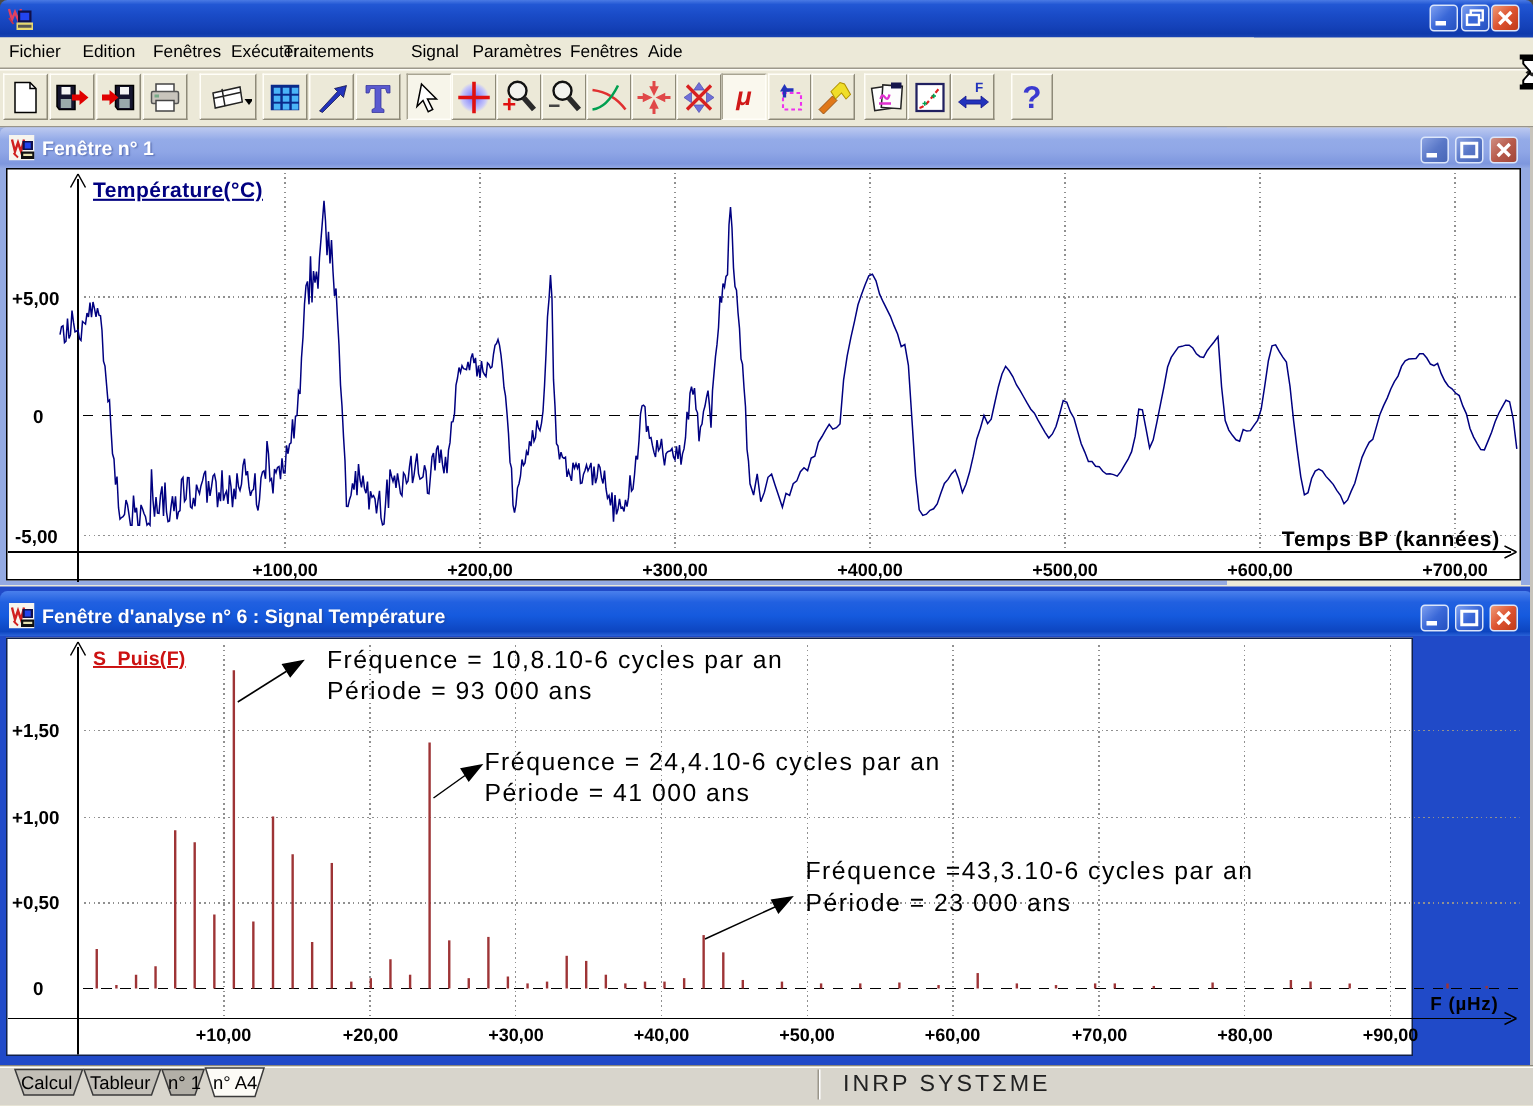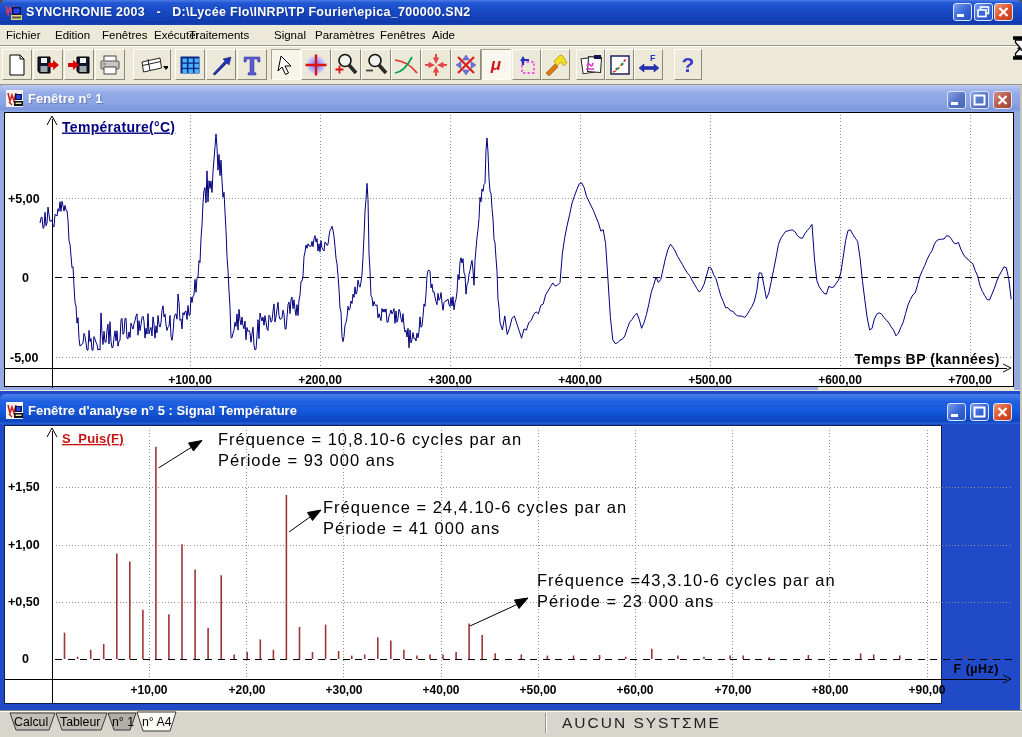--- a/index.html
+++ b/index.html
@@ -49,21 +49,20 @@
 <div id="tbarunder" class="abs"></div>
 <div id="titlebar" class="abs">
   <svg class="abs" style="left:5px;top:3px" width="18" height="18" viewBox="0 0 18 18">
     <path d="M1 3l2 7 2-5 2 5 2-7" stroke="#e04060" stroke-width="1.6" fill="none"></path>
     <path d="M1 9l3 4" stroke="#c03050" stroke-width="1.2"></path>
     <rect x="7" y="4" width="9" height="8" fill="#10104a"></rect>
         <rect x="8.5" y="5.5" width="6" height="5" fill="#2244ee"></rect>
     <rect x="6" y="12" width="11" height="5" fill="#e8d870"></rect>
         <rect x="7" y="13.5" width="9" height="2" fill="#555"></rect>
   </svg>
-  <span class="abs ttext">SYNCHRONIE 2003&nbsp;&nbsp;&nbsp;-&nbsp;&nbsp;&nbsp;D:\Lycée Flo\INRP\TP Fourier\epica_700000.SN2</span>
   <div class="abs winbtn btnblue" style="left:953px;top:3px"><svg width="17" height="16" viewBox="0 0 17 16">
           <rect x="3" y="10" width="7" height="3" fill="#fff"></rect>
         </svg></div>
   <div class="abs winbtn btnblue" style="left:973.5px;top:3px"><svg width="17" height="16" viewBox="0 0 17 16">
           <rect x="5.5" y="3" width="8" height="6.5" fill="none" stroke="#fff" stroke-width="1.6"></rect>
           <rect x="3" y="6" width="8" height="6.5" fill="#3a68d8" stroke="#fff" stroke-width="1.6"></rect>
         </svg></div>
   <div class="abs winbtn btnred" style="left:994px;top:3px"><svg width="17" height="16" viewBox="0 0 17 16">
           <path d="M4.5 4l8 8M12.5 4l-8 8" stroke="#fff" stroke-width="2.2"></path>
         </svg></div>
@@ -318,21 +317,21 @@
   <div id="w2title" class="abs">
     <svg class="abs" style="left:6px;top:8px" width="17" height="17" viewBox="0 0 17 17">
 <rect x="0" y="0" width="17" height="17" fill="#f6f4ee"></rect>
 <path d="M2 3l2 8 2-6 2 6 2-8" stroke="#d02020" stroke-width="1.6" fill="none"></path>
 <path d="M3 12l3 3" stroke="#d02020" stroke-width="1.2"></path>
 <rect x="9" y="4" width="7" height="6" fill="#10104a"></rect>
           <rect x="10.5" y="5" width="4" height="4" fill="#2244ee"></rect>
 <rect x="8" y="11" width="9" height="5" fill="#111"></rect>
           <rect x="9.5" y="12.5" width="6" height="1.5" fill="#e8e4b0"></rect>
 </svg>
-    <span class="wtext" style="top:9px">Fenêtre d'analyse n° 5 : Signal Température</span>
+    <span class="wtext" style="top:9px">Fenêtre d'analyse n° 6 : Signal Température</span>
 
 <div class="abs winbtn btnblue" style="left:947px;top:9px"><svg width="17" height="16" viewBox="0 0 17 16">
             <rect x="3" y="10" width="7" height="3" fill="#fff"></rect>
           </svg></div>
 <div class="abs winbtn btnblue" style="left:970px;top:9px"><svg width="17" height="16" viewBox="0 0 17 16">
             <rect x="3.5" y="3.5" width="10" height="9" fill="none" stroke="#fff" stroke-width="2"></rect>
           </svg></div>
 <div class="abs winbtn btnred" style="left:993px;top:9px"><svg width="17" height="16" viewBox="0 0 17 16">
             <path d="M4.5 4l8 8M12.5 4l-8 8" stroke="#fff" stroke-width="2.2"></path>
           </svg></div>
@@ -458,14 +457,14 @@
 </g>
 <g font-size="12.3" fill="#000">
 <text x="14" y="15">Calcul</text>
 <text x="60" y="15">Tableur</text>
 <text x="112" y="15">n° 1</text>
 <text x="142" y="15">n° A4</text>
 </g>
 </svg>
   <div class="vdiv1"></div>
       <div class="vdiv2"></div>
-  <div id="status">AUCUN SYSTΣME</div>
+  <div id="status">INRP SYSTΣME</div>
 </div>
 </div>
 </body></html>

